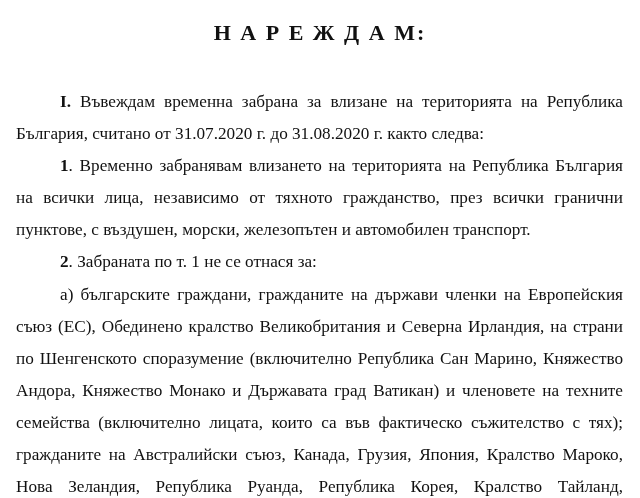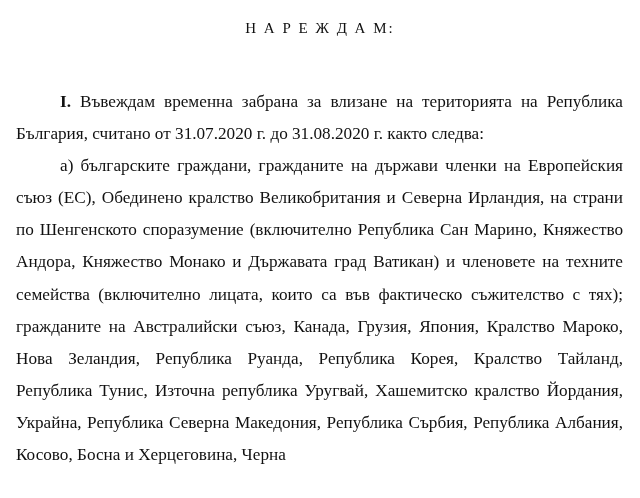--- a/index.html
+++ b/index.html
@@ -1,25 +1,27 @@
 <!DOCTYPE html>
 <html><head>
 <meta charset="utf-8">
 <style>
   html, body { margin: 0; padding: 0; background: #ffffff; }
   body { width: 640px; height: 498px; overflow: hidden; position: relative;
          font-family: "Liberation Serif", "DejaVu Serif", serif; color: #111; }
   .title { position: absolute; top: 20px; left: 0; width: 640px; text-align: center;
-           font-weight: normal; font-size: 15px; letter-spacing: 2px; }
+           font-weight: bold; font-size: 22px; letter-spacing: 2px; }
   .doc { position: absolute; top: 86px; left: 16px; width: 607px;
          font-size: 17.2px; line-height: 32.1px; text-align: justify; }
   .doc p { margin: 0; text-indent: 44px; font-family: Liberation Serif, serif; }
   .doc b { font-weight: bold; }
 </style>
 </head>
 <body>
 
 <div class="title">Н А Р Е Ж Д А М:</div>
 
 <div class="doc">
   <p><b>I.</b><span> Въвеждам временна забрана за влизане на територията на Република България, считано от 31.07.2020 г. до 31.08.2020 г. както следва:</span></p>
+  <p><b>1</b><span>. Временно забранявам влизането на територията на Република България на всички лица, независимо от тяхното гражданство, през всички гранични пунктове, с въздушен, морски, железопътен и автомобилен транспорт.</span></p>
+  <p><b>2</b><span>. Забраната по т. 1 не се отнася за:</span></p>
   <p><span>а) българските граждани, гражданите на държави членки на Европейския съюз (ЕС), Обединено кралство Великобритания и Северна Ирландия, на страни по Шенгенското споразумение (включително Република Сан Марино, Княжество Андора, Княжество Монако и Държавата град Ватикан) и членовете на техните семейства (включително лицата, които са във фактическо съжителство с тях); гражданите на Австралийски съюз, Канада, Грузия, Япония, Кралство Мароко, Нова Зеландия, Република Руанда, Република Корея, Кралство Тайланд, Република Тунис, Източна република Уругвай, Хашемитско кралство Йордания, Украйна, Република Северна Македония, Република Сърбия, Република Албания, Косово, Босна и Херцеговина, Черна</span></p>
 </div>
 
 </body></html>

